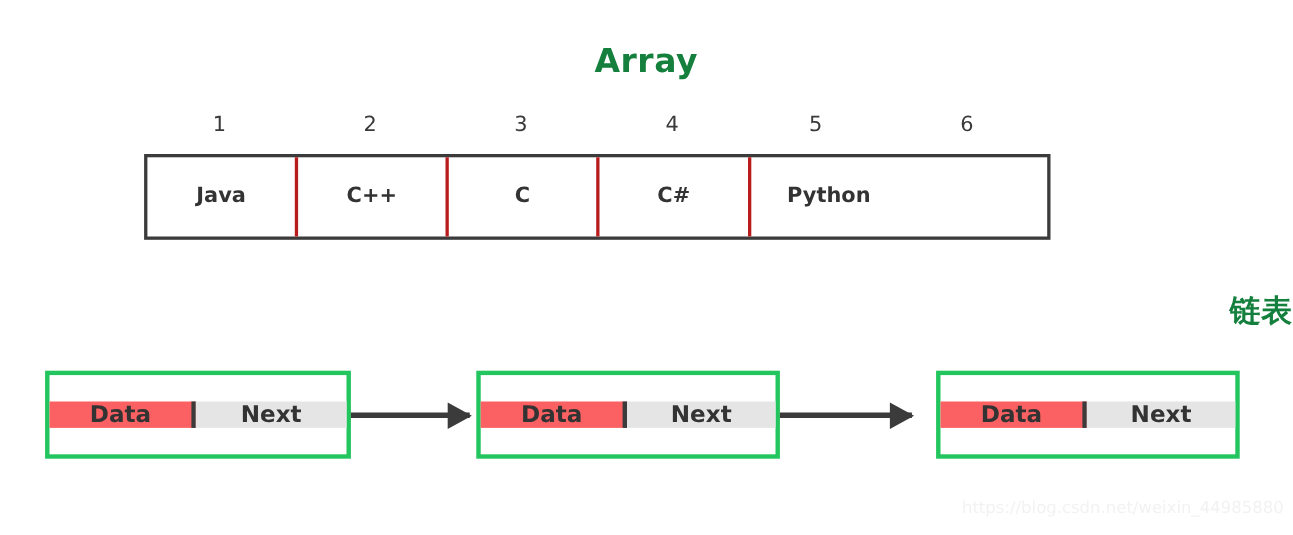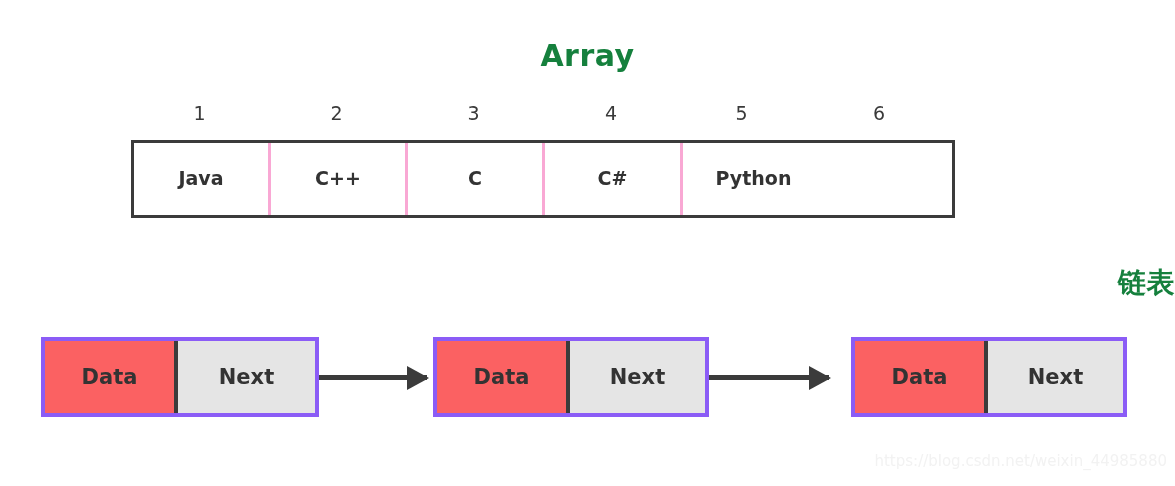--- a/index.html
+++ b/index.html
@@ -61,21 +61,21 @@
     top: 140px;
     width: 824px;
     height: 78px;
     box-sizing: border-box;
     border: 3px solid #3b3b3b;
     background: #ffffff;
     display: flex;
   }
   .array-cell {
     box-sizing: border-box;
-    border-right: 3px solid #f9a8d4;
+    border-right: 3px solid #b91c1c;
     display: flex;
     align-items: center;
     justify-content: center;
     text-align: center;
     font-size: 19px;
     font-weight: bold;
     color: #333333;
     line-height: 1.15;
     padding: 0 4px;
     overflow: hidden;
@@ -91,23 +91,24 @@
     left: 0;
     top: 337px;
     width: 1175px;
     height: 84px;
   }
   .node {
     position: absolute;
     top: 0;
     height: 80px;
     box-sizing: border-box;
-    border: 4px solid #8b5cf6;
+    border: 4px solid #22c55e;
     display: flex;
     background: #ffffff;
+    align-items: center;
   }
   .node-cell {
     box-sizing: border-box;
     display: flex;
     align-items: center;
     justify-content: center;
     font-size: 21px;
     font-weight: bold;
     color: #333333;
   }

